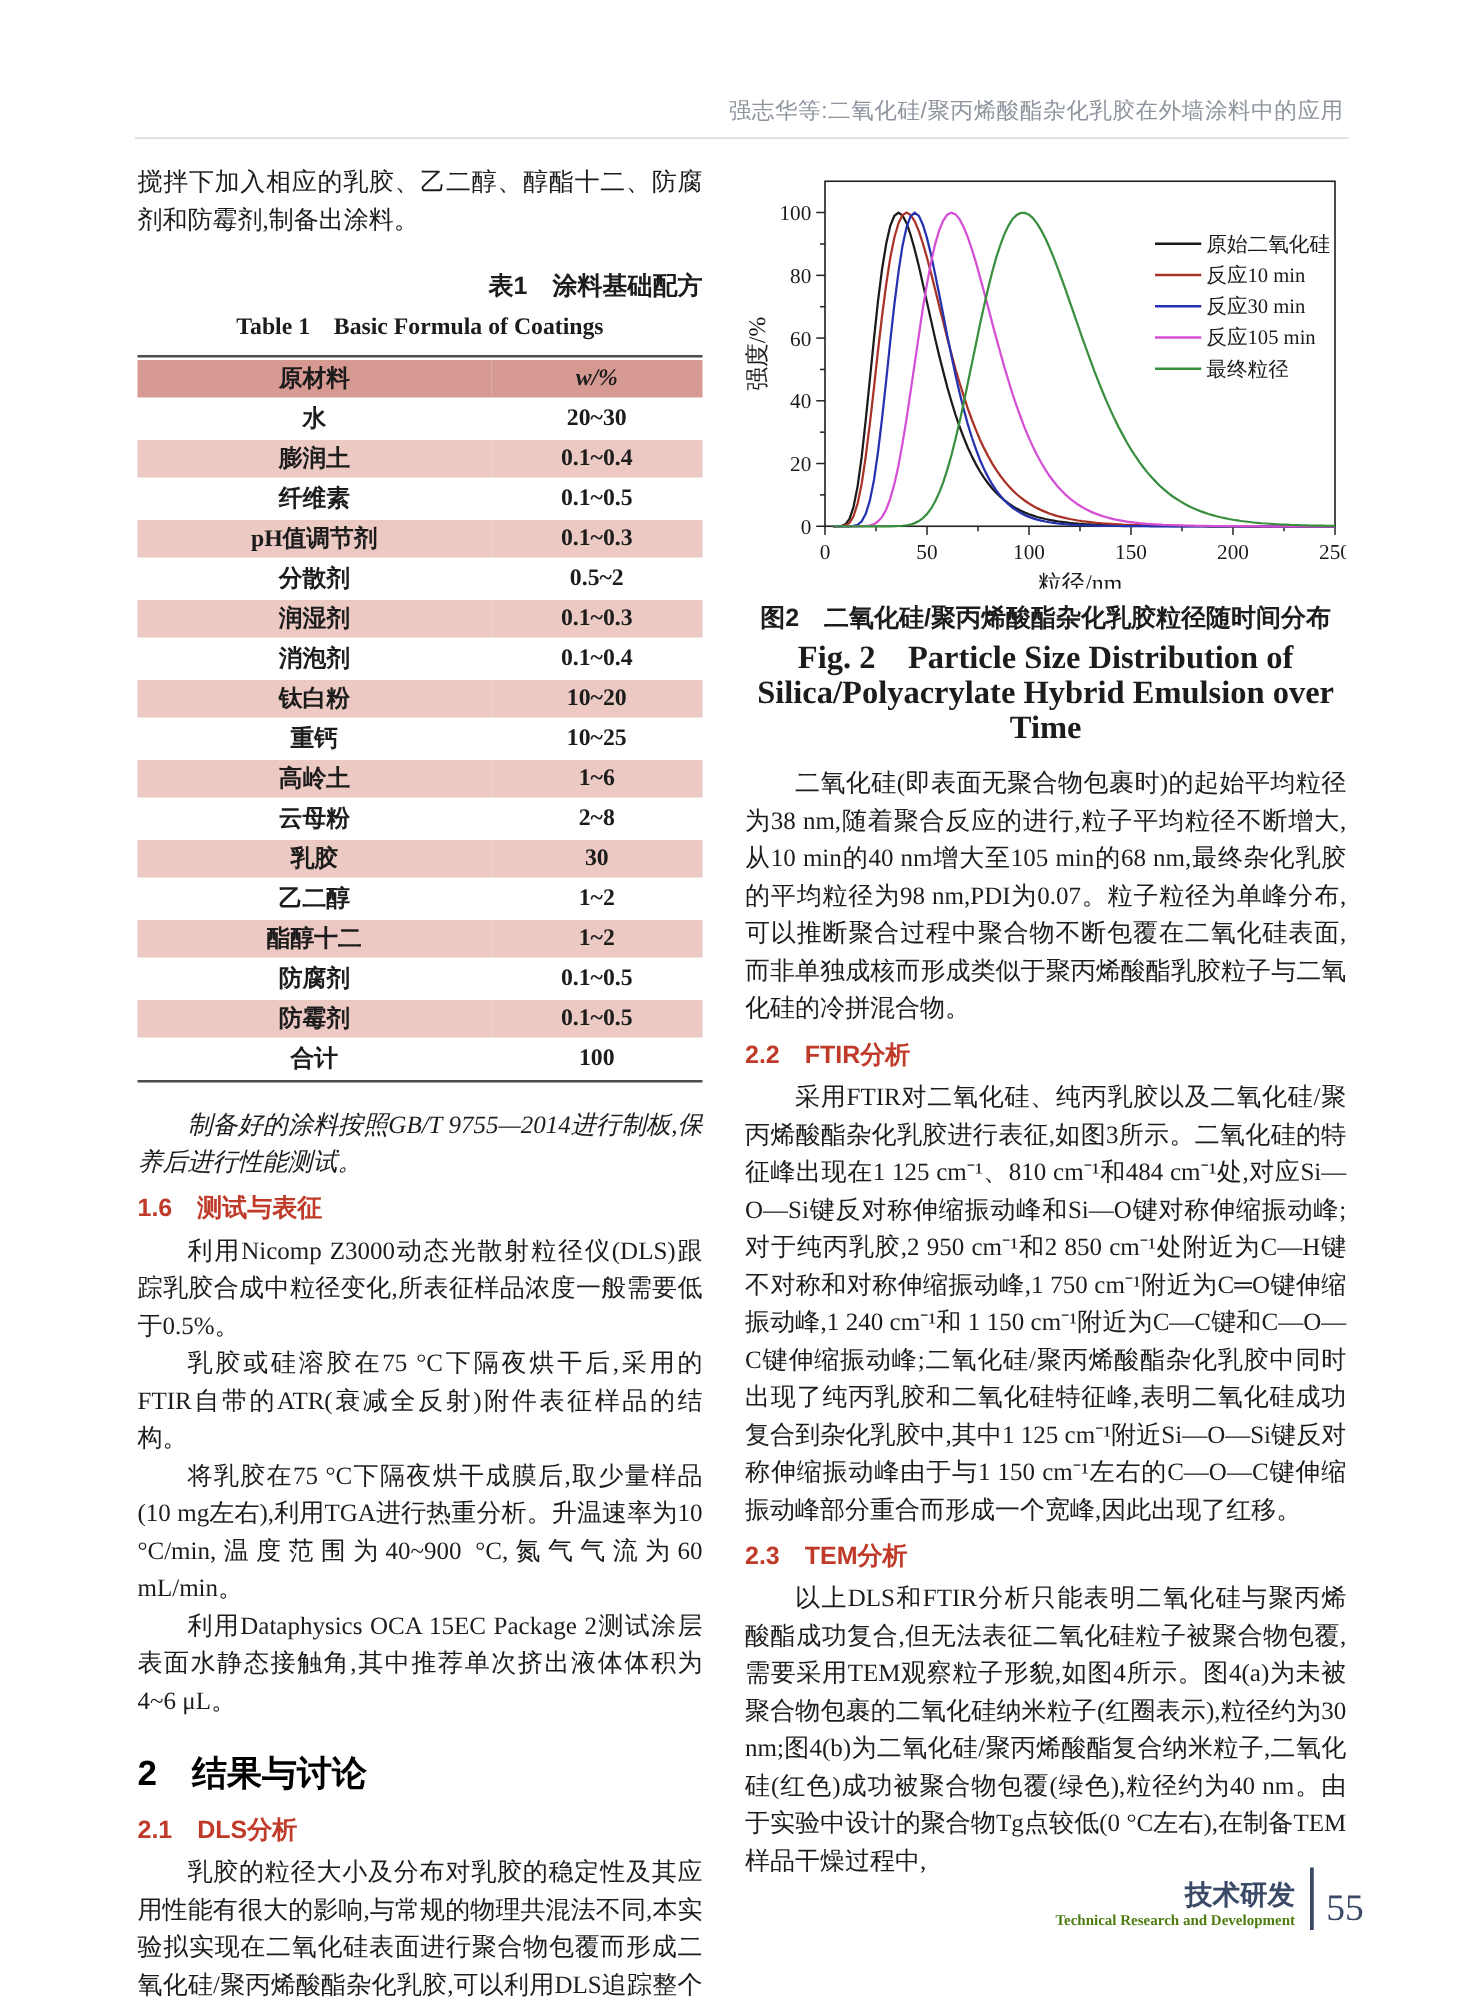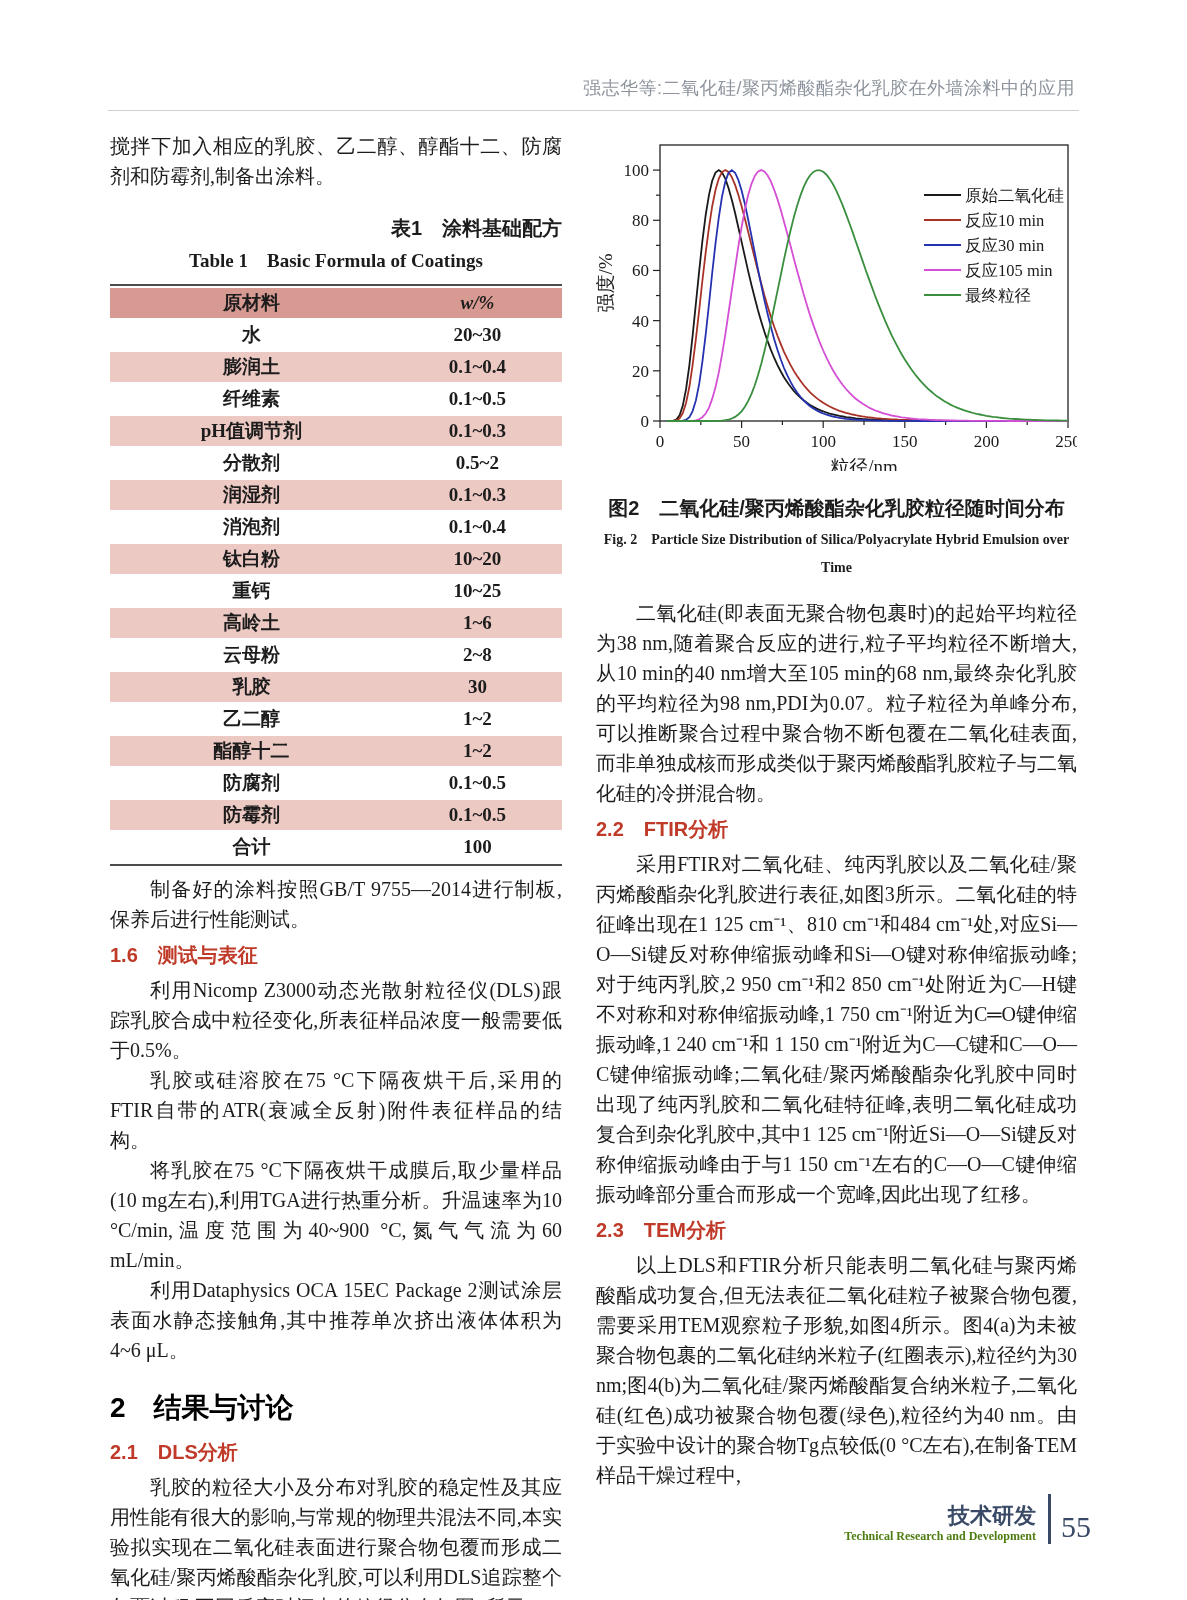--- a/index.html
+++ b/index.html
@@ -28,22 +28,22 @@
   table.formula thead tr{background:#d69a92;}
   table.formula tbody tr.alt{background:#ecc9c3;}
   table.formula .wcell{font-style:italic;}
 
   .sec-small{font-family:"Liberation Sans",sans-serif;font-weight:bold;font-size:20px;
     color:#bf3a28;margin:8px 0 6px 0;}
   .sec-big{font-family:"Liberation Sans",sans-serif;font-weight:bold;font-size:28px;
     color:#000000;margin:24px 0 12px 0;}
 
   .fig-cap-zh{font-family:"Liberation Sans",sans-serif;font-weight:bold;font-size:20px;
-    text-align:center;margin:24px 0 4px 0;}
-  .fig-cap-en{font-family:"Liberation Serif",serif;font-weight:bold;font-size:14px;
+    text-align:center;margin:10px 0 4px 0;}
+  .fig-cap-en{font-family:"Liberation Serif",serif;font-weight:bold;font-size:26px;
     text-align:center;line-height:28px;margin:0 0 16px 0;}
 
   .chart-wrap{width:481px;height:340px;}
 
   .footer{position:absolute;top:1494px;right:96px;display:flex;align-items:flex-end;}
   .footer-labels{text-align:right;}
   .footer-zh{font-family:"Liberation Sans",sans-serif;font-weight:bold;font-size:22px;color:#3a4a66;line-height:24px;}
   .footer-en{font-family:"Liberation Serif",serif;font-weight:bold;font-size:12px;color:#4d7c0f;line-height:16px;}
   .footer-bar{width:3px;height:50px;background:#3a4a66;margin:0 10px 0 12px;}
   .footer-num{font-family:"Liberation Serif",serif;font-size:30px;color:#3a4a66;}
@@ -132,21 +132,21 @@
           <td>防霉剂</td>
           <td>0.1~0.5</td>
         </tr>
         <tr>
           <td>合计</td>
           <td>100</td>
         </tr>
       </tbody>
   </table>
 
-  <p class="body indent" style="margin-top:8px;">制备好的涂料按照GB/T 9755—2014进行制板,保养后进行性能测试。</p>
+  <p class="body indent" style="margin-top:19px;font-style:italic;">制备好的涂料按照GB/T 9755—2014进行制板,保养后进行性能测试。</p>
 
   <div class="sec-small">1.6　测试与表征</div>
   <p class="body indent">利用Nicomp Z3000动态光散射粒径仪(DLS)跟踪乳胶合成中粒径变化,所表征样品浓度一般需要低于0.5%。</p>
   <p class="body indent">乳胶或硅溶胶在75 °C下隔夜烘干后,采用的FTIR自带的ATR(衰减全反射)附件表征样品的结构。</p>
   <p class="body indent">将乳胶在75 °C下隔夜烘干成膜后,取少量样品(10 mg左右),利用TGA进行热重分析。升温速率为10 °C/min,温度范围为40~900 °C,氮气气流为60 mL/min。</p>
   <p class="body indent">利用Dataphysics OCA 15EC Package 2测试涂层表面水静态接触角,其中推荐单次挤出液体体积为4~6 μL。</p>
 
   <div class="sec-big">2　结果与讨论</div>
   <div class="sec-small">2.1　DLS分析</div>
   <p class="body indent">乳胶的粒径大小及分布对乳胶的稳定性及其应用性能有很大的影响,与常规的物理共混法不同,本实验拟实现在二氧化硅表面进行聚合物包覆而形成二氧化硅/聚丙烯酸酯杂化乳胶,可以利用DLS追踪整个包覆过程,不同反应时间点的粒径分布如图2所示。</p>

